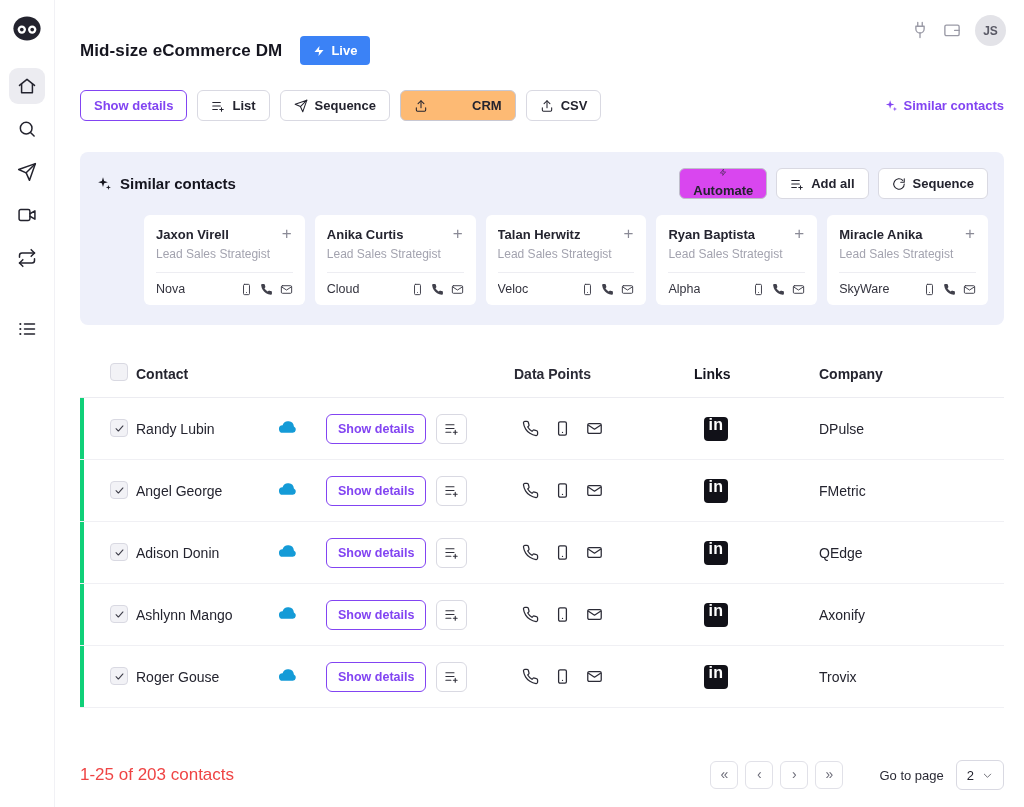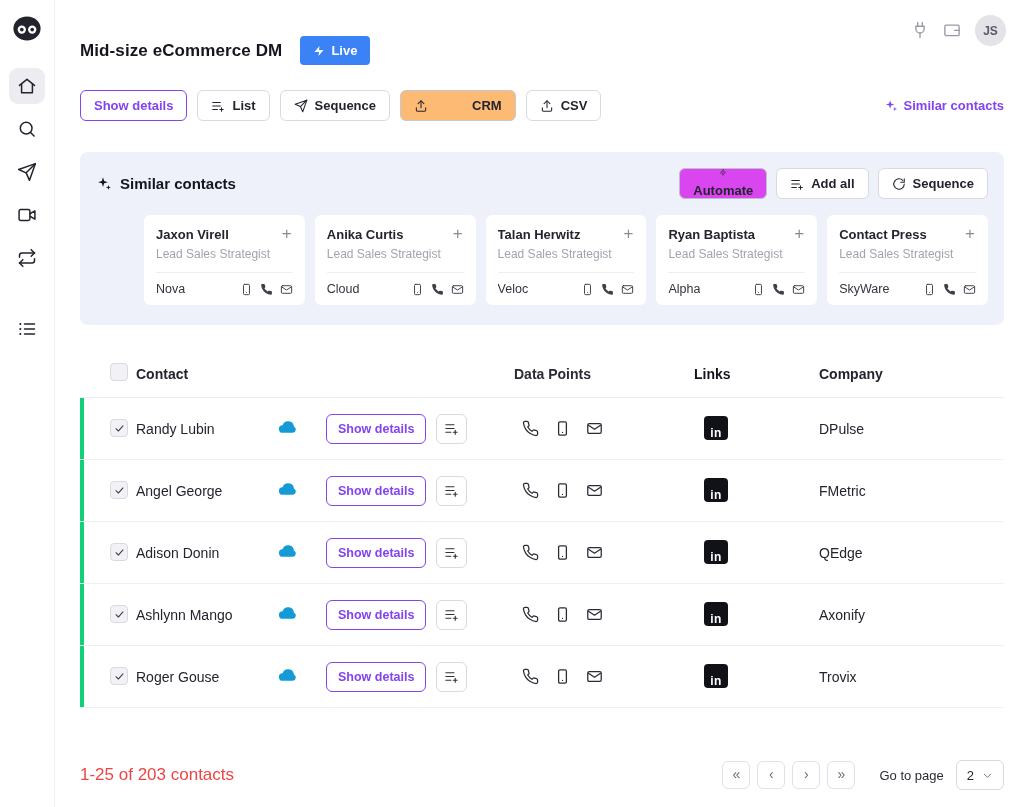--- a/index.html
+++ b/index.html
@@ -82,28 +82,28 @@
   .col-company { flex:1; font-size:14px; color:#24242f; }
   .thead .col-data, .thead .col-links { padding-left:0; }
 
   .checkbox { width:18px; height:18px; border-radius:4px; background:#f2f2f6; border:1px solid #d9d9e2; display:inline-flex; align-items:center; justify-content:center; color:#3c3c47; cursor:pointer; }
   .checkbox svg { width:11px; height:11px; stroke-width:2.4; }
 
   .btn-sm { height:30px; padding:0 11px; font-size:12.5px; border-radius:6px; }
   .icon-btn { width:31px; height:30px; display:inline-flex; align-items:center; justify-content:center; background:#fff; border:1px solid #d9d9e2; border-radius:6px; color:#30303b; cursor:pointer; }
   .icon-btn svg { width:15px; height:15px; }
 
-  .li-badge { width:24px; height:24px; border-radius:4px; background:#111118; color:#fff; font-size:12px; font-weight:700; display:inline-flex; align-items:flex-end; justify-content:center; padding-bottom:1px; line-height:1; cursor:pointer; letter-spacing:.3px; }
+  .li-badge { width:24px; height:24px; border-radius:4px; background:#111118; color:#fff; font-size:16px; font-weight:700; display:inline-flex; align-items:flex-end; justify-content:center; padding-bottom:8px; line-height:1; cursor:pointer; letter-spacing:.3px; }
 
   
   .foot { display:flex; align-items:center; margin-top:52px; }
   .count { font-size:17px; color:#ef4444; }
   .pager { margin-left:auto; display:flex; gap:7px; }
   .page-btn { width:28px; height:28px; border:1px solid #e1e1e8; border-radius:6px; background:#fff; color:#6c6c78; font-size:14px; display:inline-flex; align-items:center; justify-content:center; cursor:pointer; font-family:inherit; padding-bottom:2px; }
-  .goto { display:flex; align-items:center; gap:12px; margin-left:24px; }
+  .goto { display:flex; align-items:center; gap:12px; margin-left:36px; }
   .goto-label { font-size:13px; color:#2b2b36; }
   .page-select { display:inline-flex; align-items:center; gap:8px; height:30px; padding:0 10px; border:1px solid #d9d9e2; border-radius:6px; font-size:13px; color:#23232e; cursor:pointer; }
   .page-select svg { width:11px; height:11px; color:#55555f; }
 </style>
 </head>
 <body>
 
 <svg width="0" height="0" style="position:absolute">
   <symbol id="i-logo" viewBox="0 0 40 40">
     <path fill="#23232e" d="M20 3c9.5 0 17 6.3 17 15s-7.5 15-17 15S3 26.7 3 18 10.5 3 20 3z"></path>
@@ -403,21 +403,21 @@
               </svg>
             <svg class="ic">
                 <use href="#i-mail"></use>
               </svg>
           </span>
         </div>
       </div>
 
       <div class="card">
         <div class="card-top">
-          <span class="card-name">Contact Press</span>
+          <span class="card-name">Miracle Anika</span>
           <button class="card-add">+</button>
         </div>
         <div class="card-role">Lead Sales Strategist</div>
         <div class="card-bottom">
           <span class="card-company">SkyWare</span>
           <span class="card-icons">
             <svg class="ic">
                 <use href="#i-mobile"></use>
               </svg>
             <svg class="ic" style="fill:currentColor;stroke:none">

